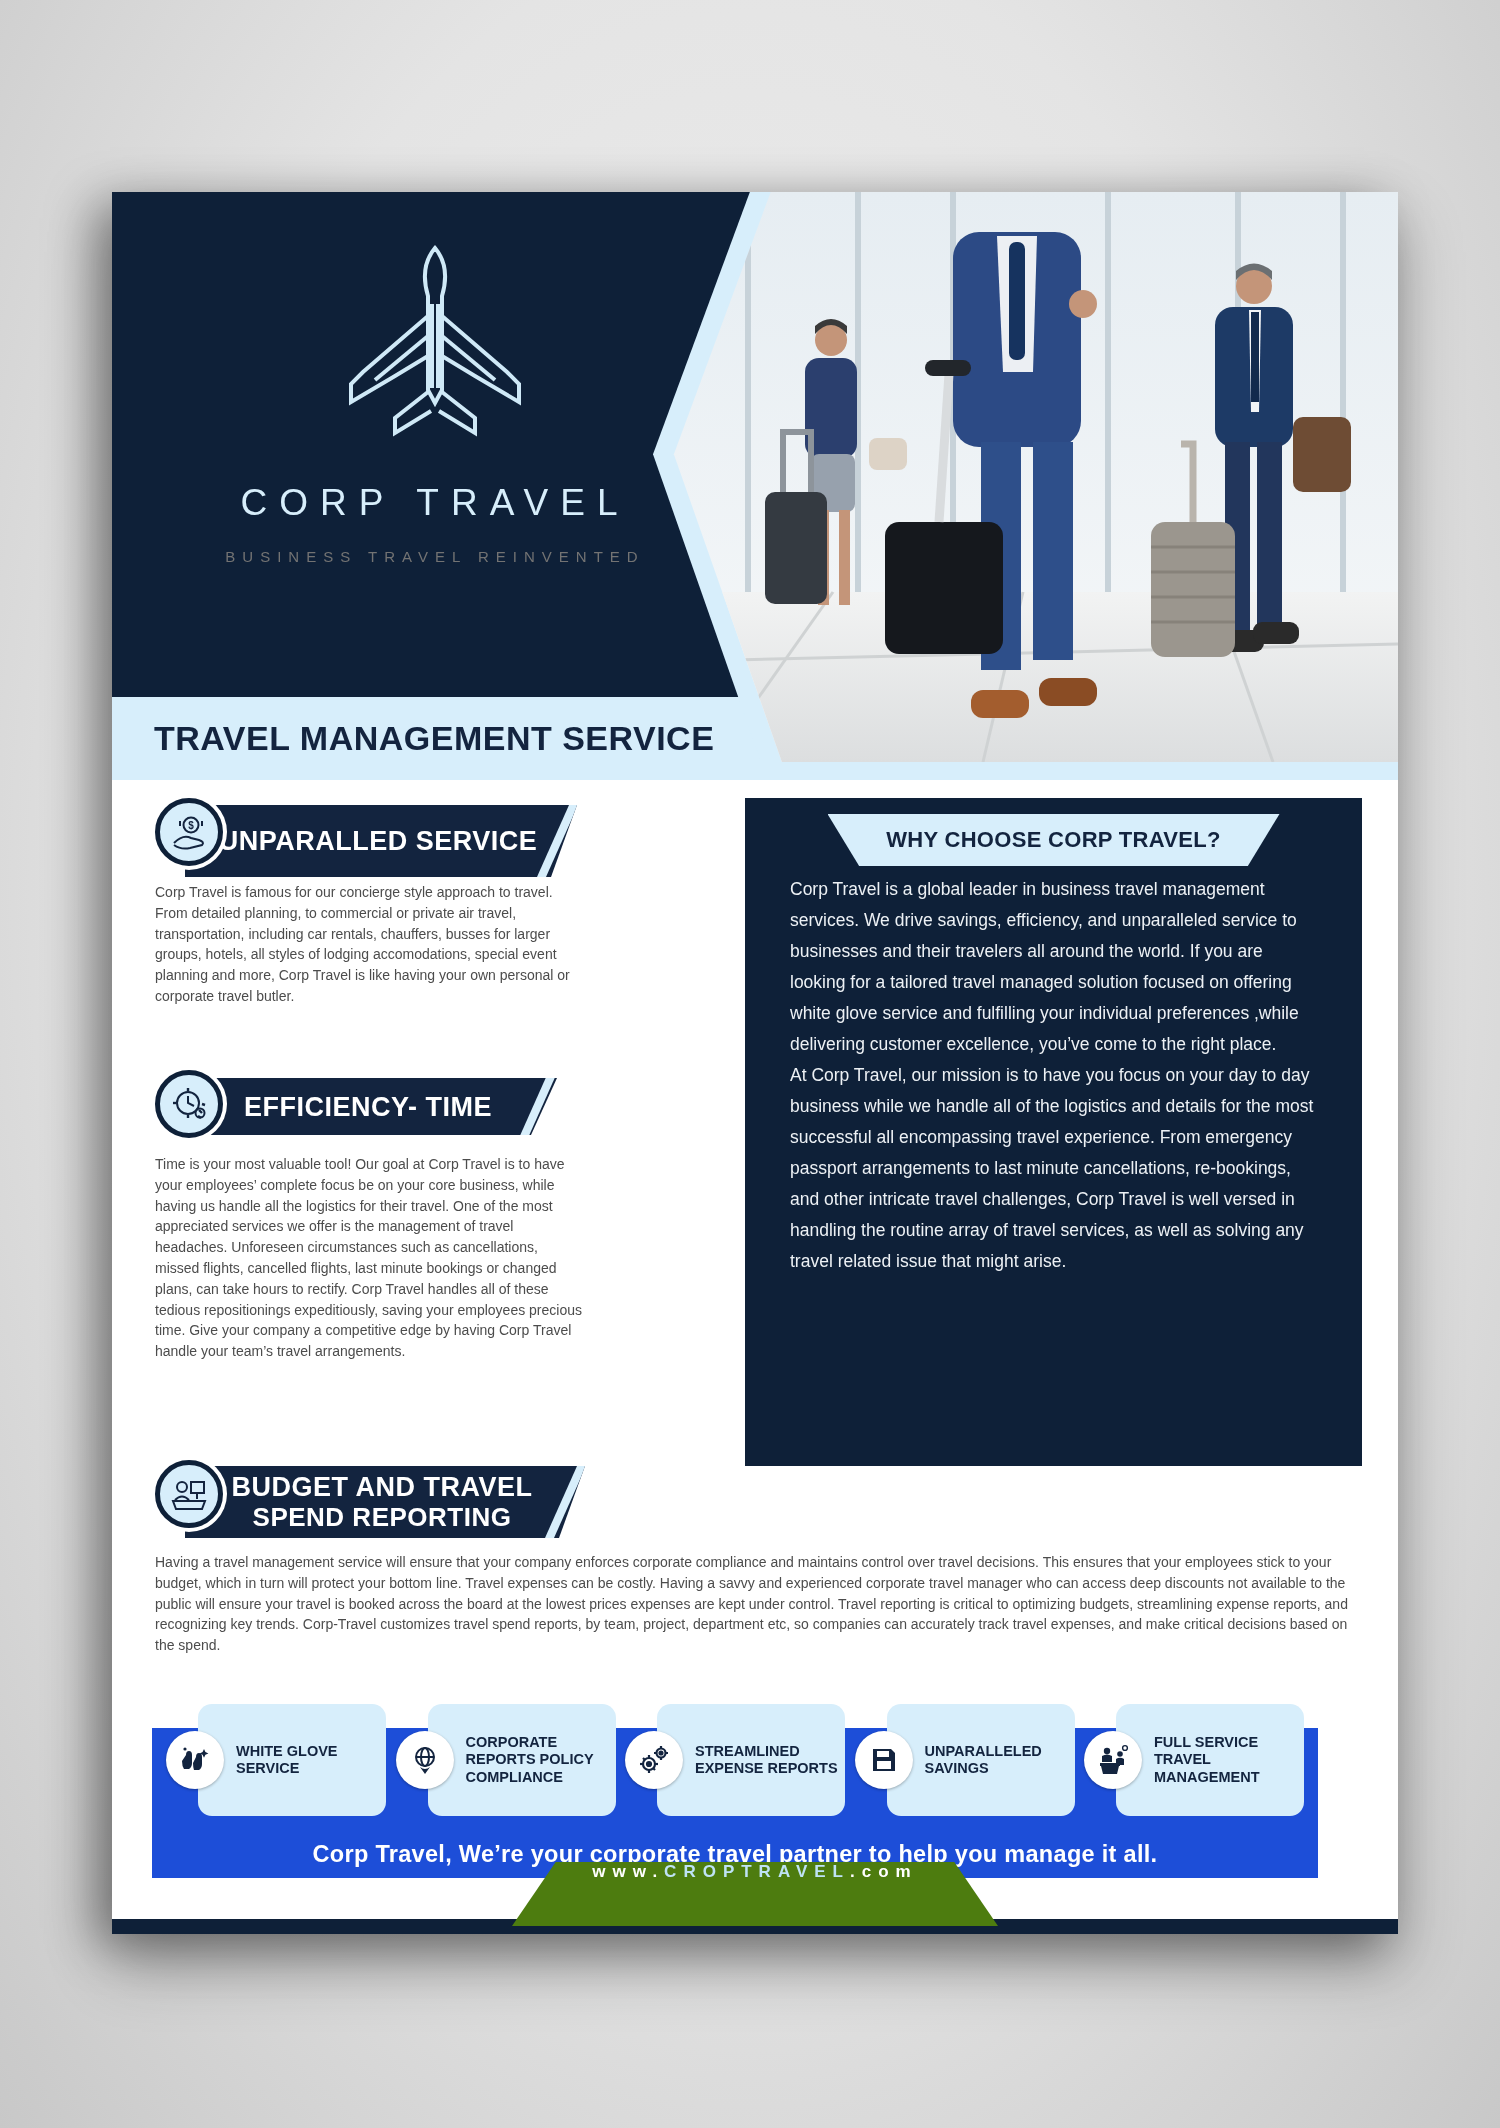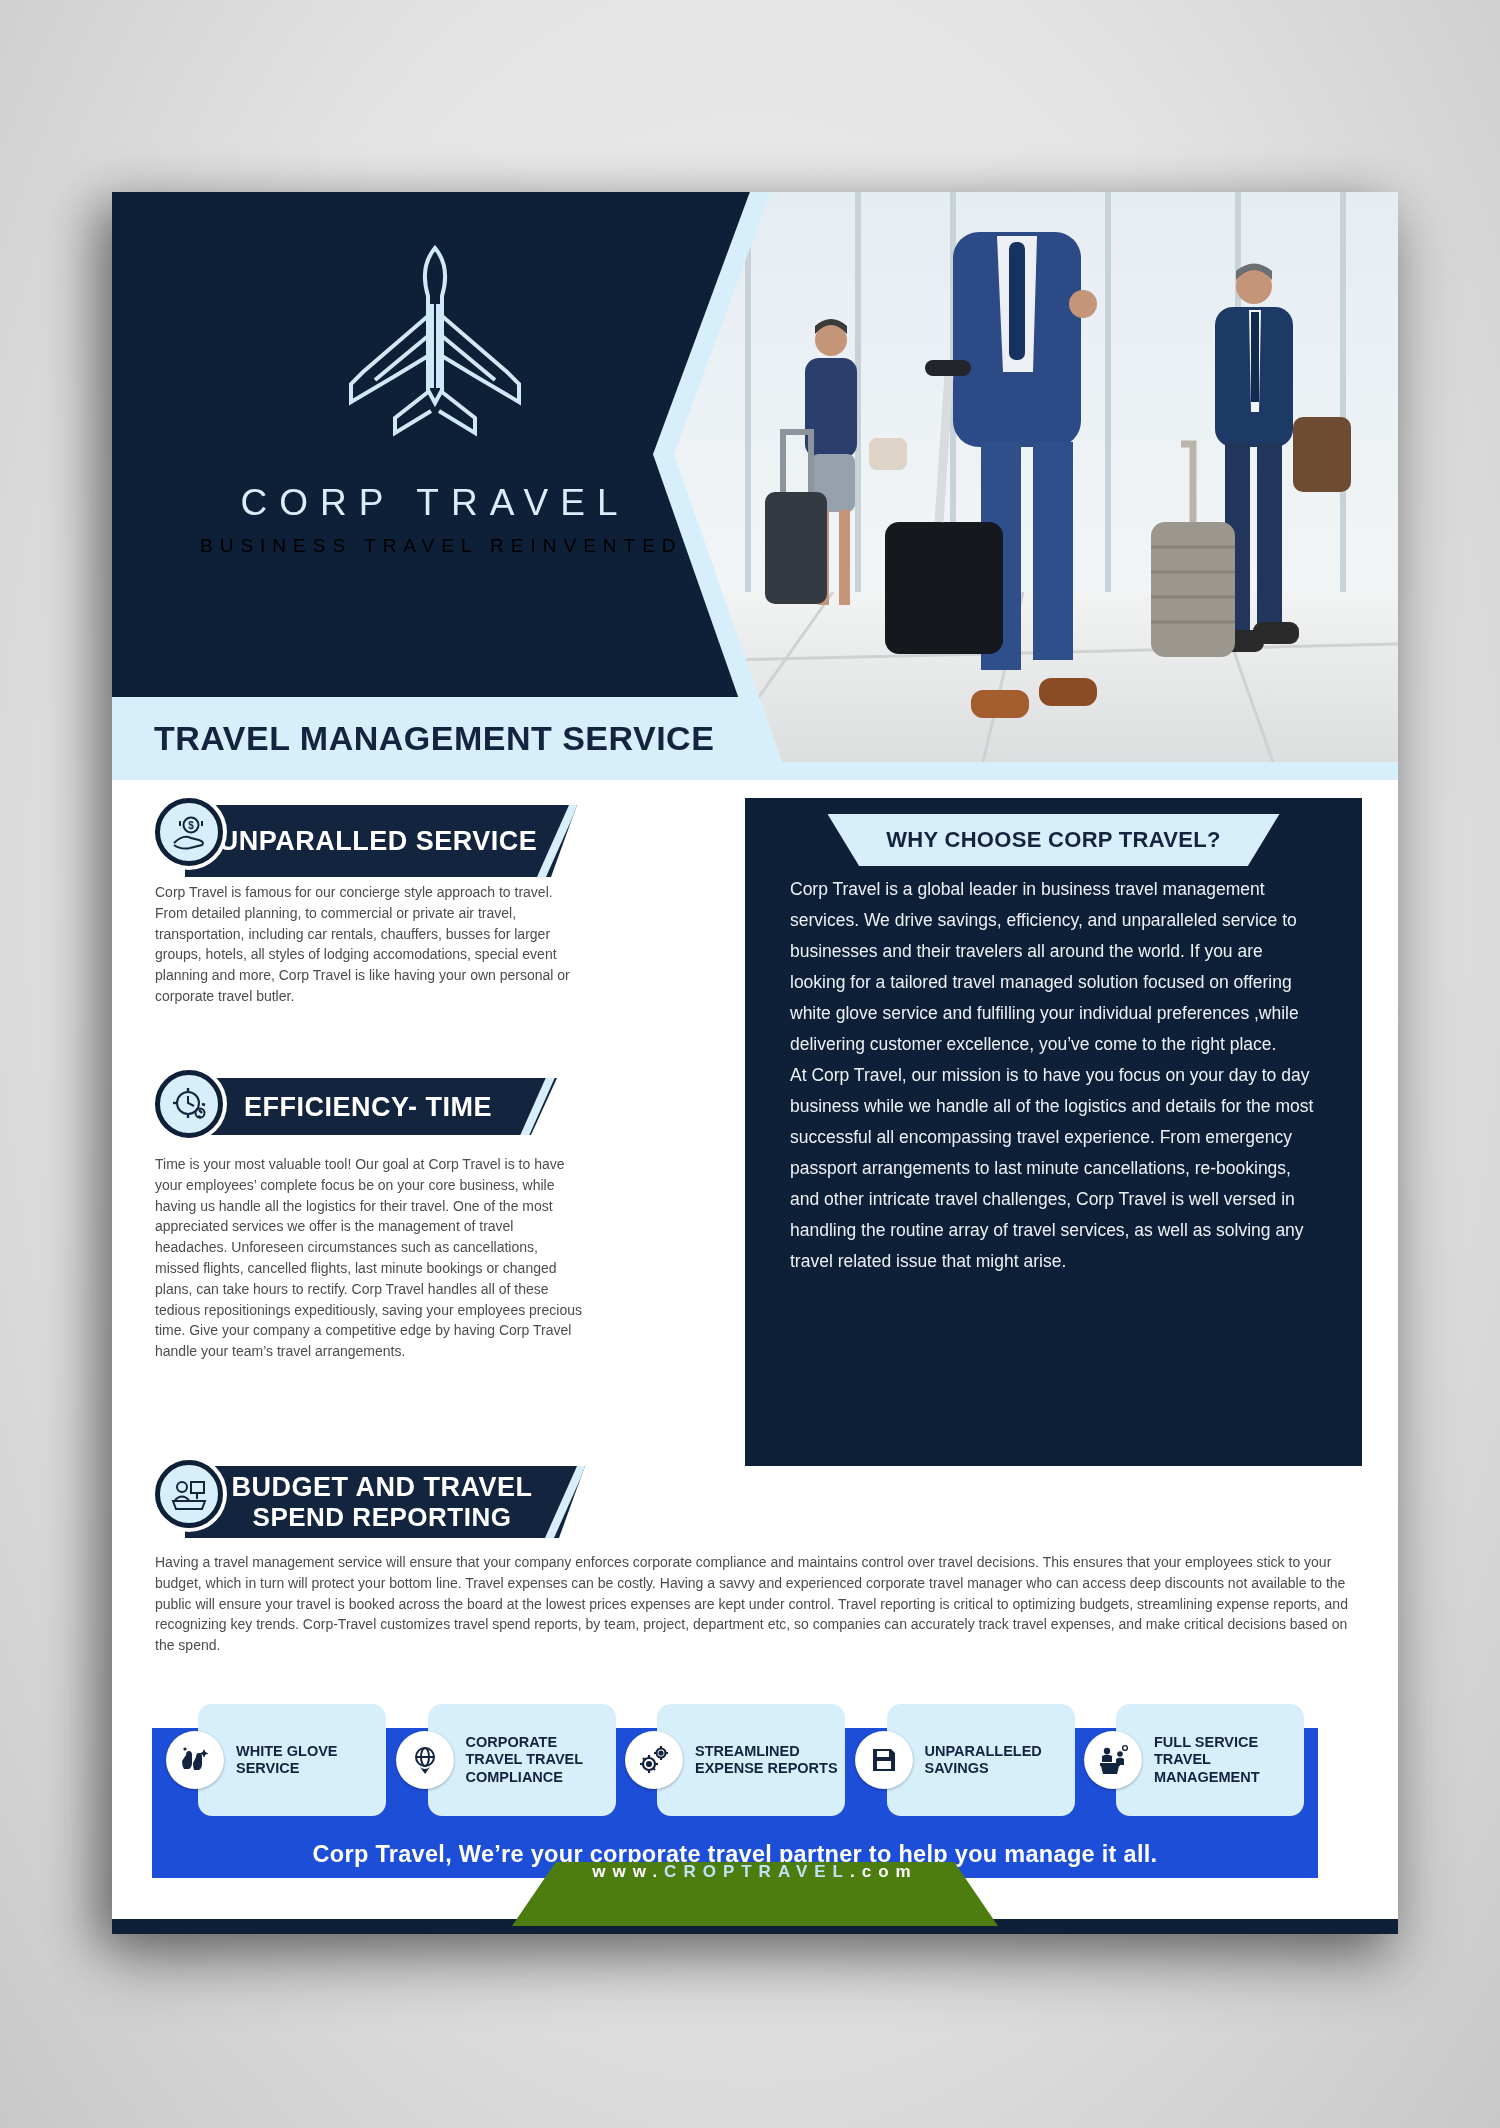--- a/index.html
+++ b/index.html
@@ -16,21 +16,21 @@
   .hero{position:absolute;top:0;left:0;right:0;height:505px;background:#0e2038;}
   .tms-band{position:absolute;top:505px;left:0;right:0;height:83px;background:#d7eefb;z-index:1;}
   .tms-band h1{margin:0;padding-left:42px;line-height:83px;font-size:34px;font-weight:800;color:#13243f;letter-spacing:.5px;}
   .hero-border{position:absolute;top:0;right:0;width:745px;height:570px;background:#d7eefb;z-index:2;
     clip-path:polygon(13% 0, 100% 0, 100% 100%, 14.5% 100%, 0% 46%);}
   .hero-photo{position:absolute;top:0;right:0;width:745px;height:570px;z-index:3;
     clip-path:polygon(15.8% 0, 100% 0, 100% 100%, 17.3% 100%, 2.8% 46%);}
   .logo-block{position:absolute;left:88px;top:48px;width:470px;text-align:center;z-index:4;}
   .logo-plane{display:block;margin:0 auto;}
   .logo-name{margin-top:14px;font-size:37px;font-weight:400;letter-spacing:12px;color:#d7eefb;white-space:nowrap;}
-  .logo-tag{margin-top:11px;font-size:19px;font-weight:400;letter-spacing:7px;color:#000000;white-space:nowrap;}
+  .logo-tag{margin-top:24px;font-size:15px;font-weight:400;letter-spacing:7px;color:#737373;white-space:nowrap;}
   
   .sec-icon{position:absolute;width:58px;height:58px;border-radius:50%;background:#d7eefb;
     border:5px solid #0e2038;box-shadow:0 0 0 4px #ffffff;z-index:6;display:flex;align-items:center;justify-content:center;}
   .sec-banner{position:absolute;background:#13243f;z-index:5;
     clip-path:polygon(0 0, 100% 0, calc(100% - 26px) 100%, 0 100%);}
   .sec-banner .stripe{position:absolute;top:0;bottom:0;right:15px;width:9px;background:#d7eefb;transform:skewX(-24deg);}
   .sec-banner .sec-title{position:absolute;inset:0;display:flex;flex-direction:column;align-items:center;justify-content:center;
     color:#ffffff;font-weight:800;font-size:27px;letter-spacing:.5px;line-height:30px;padding-left:30px;padding-right:36px;text-align:center;}
   .sec-banner .sec-title .l2{font-size:26px;}
   
@@ -251,21 +251,21 @@
     <div class="feature">
       <div class="f-circle">
         <svg width="34" height="34" viewBox="0 0 34 34" fill="none" stroke="#13243f" stroke-width="2">
           <circle cx="17" cy="14" r="9"></circle>
           <ellipse cx="17" cy="14" rx="4" ry="9"></ellipse>
           <line x1="8" y1="14" x2="26" y2="14"></line>
           <path d="M17 31 l-5 -7 q5 4 10 0 Z" fill="#13243f" stroke="none"></path>
         </svg>
       </div>
       <div class="f-box">
-        <div class="f-label">CORPORATE TRAVEL TRAVEL COMPLIANCE</div>
+        <div class="f-label">CORPORATE REPORTS POLICY COMPLIANCE</div>
       </div>
     </div>
     <div class="feature">
       <div class="f-circle">
         <svg width="34" height="34" viewBox="0 0 34 34" fill="none" stroke="#13243f" stroke-width="2.2">
           <circle cx="12" cy="21" r="6"></circle>
             <circle cx="12" cy="21" r="2" fill="#13243f"></circle>
           <g>
               <line x1="12" y1="12" x2="12" y2="15"></line>
               <line x1="12" y1="27" x2="12" y2="30"></line>

